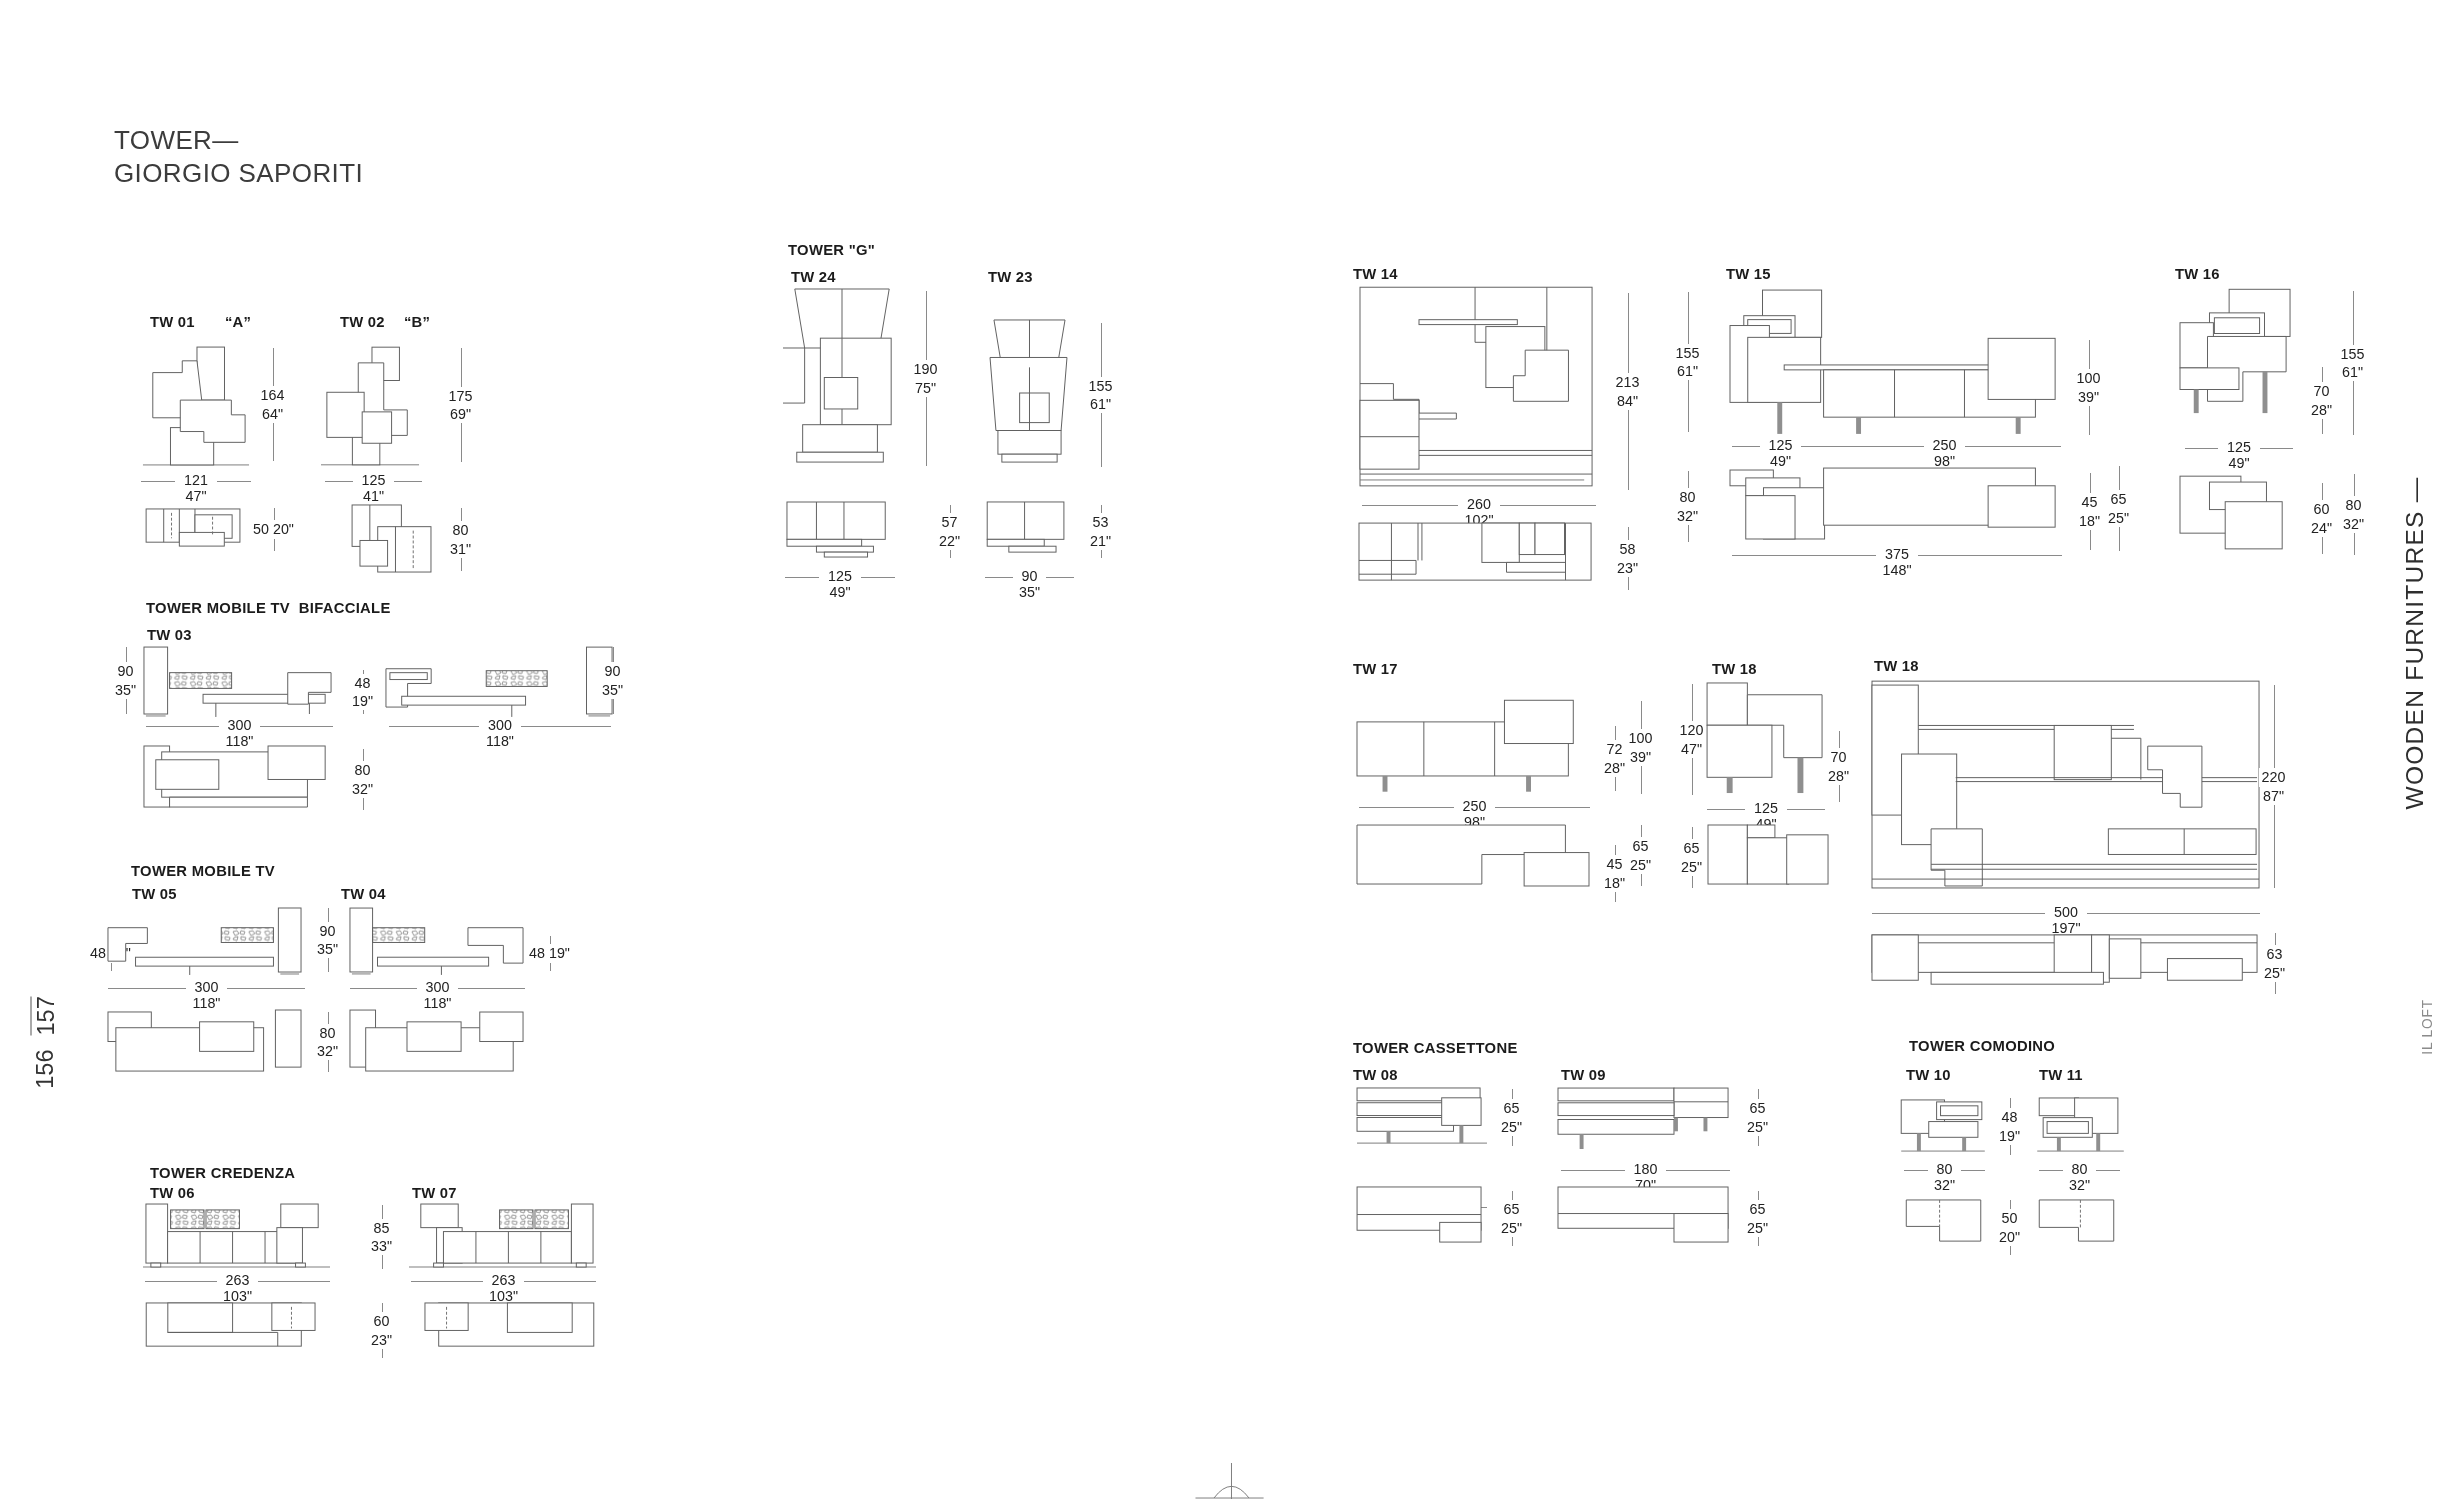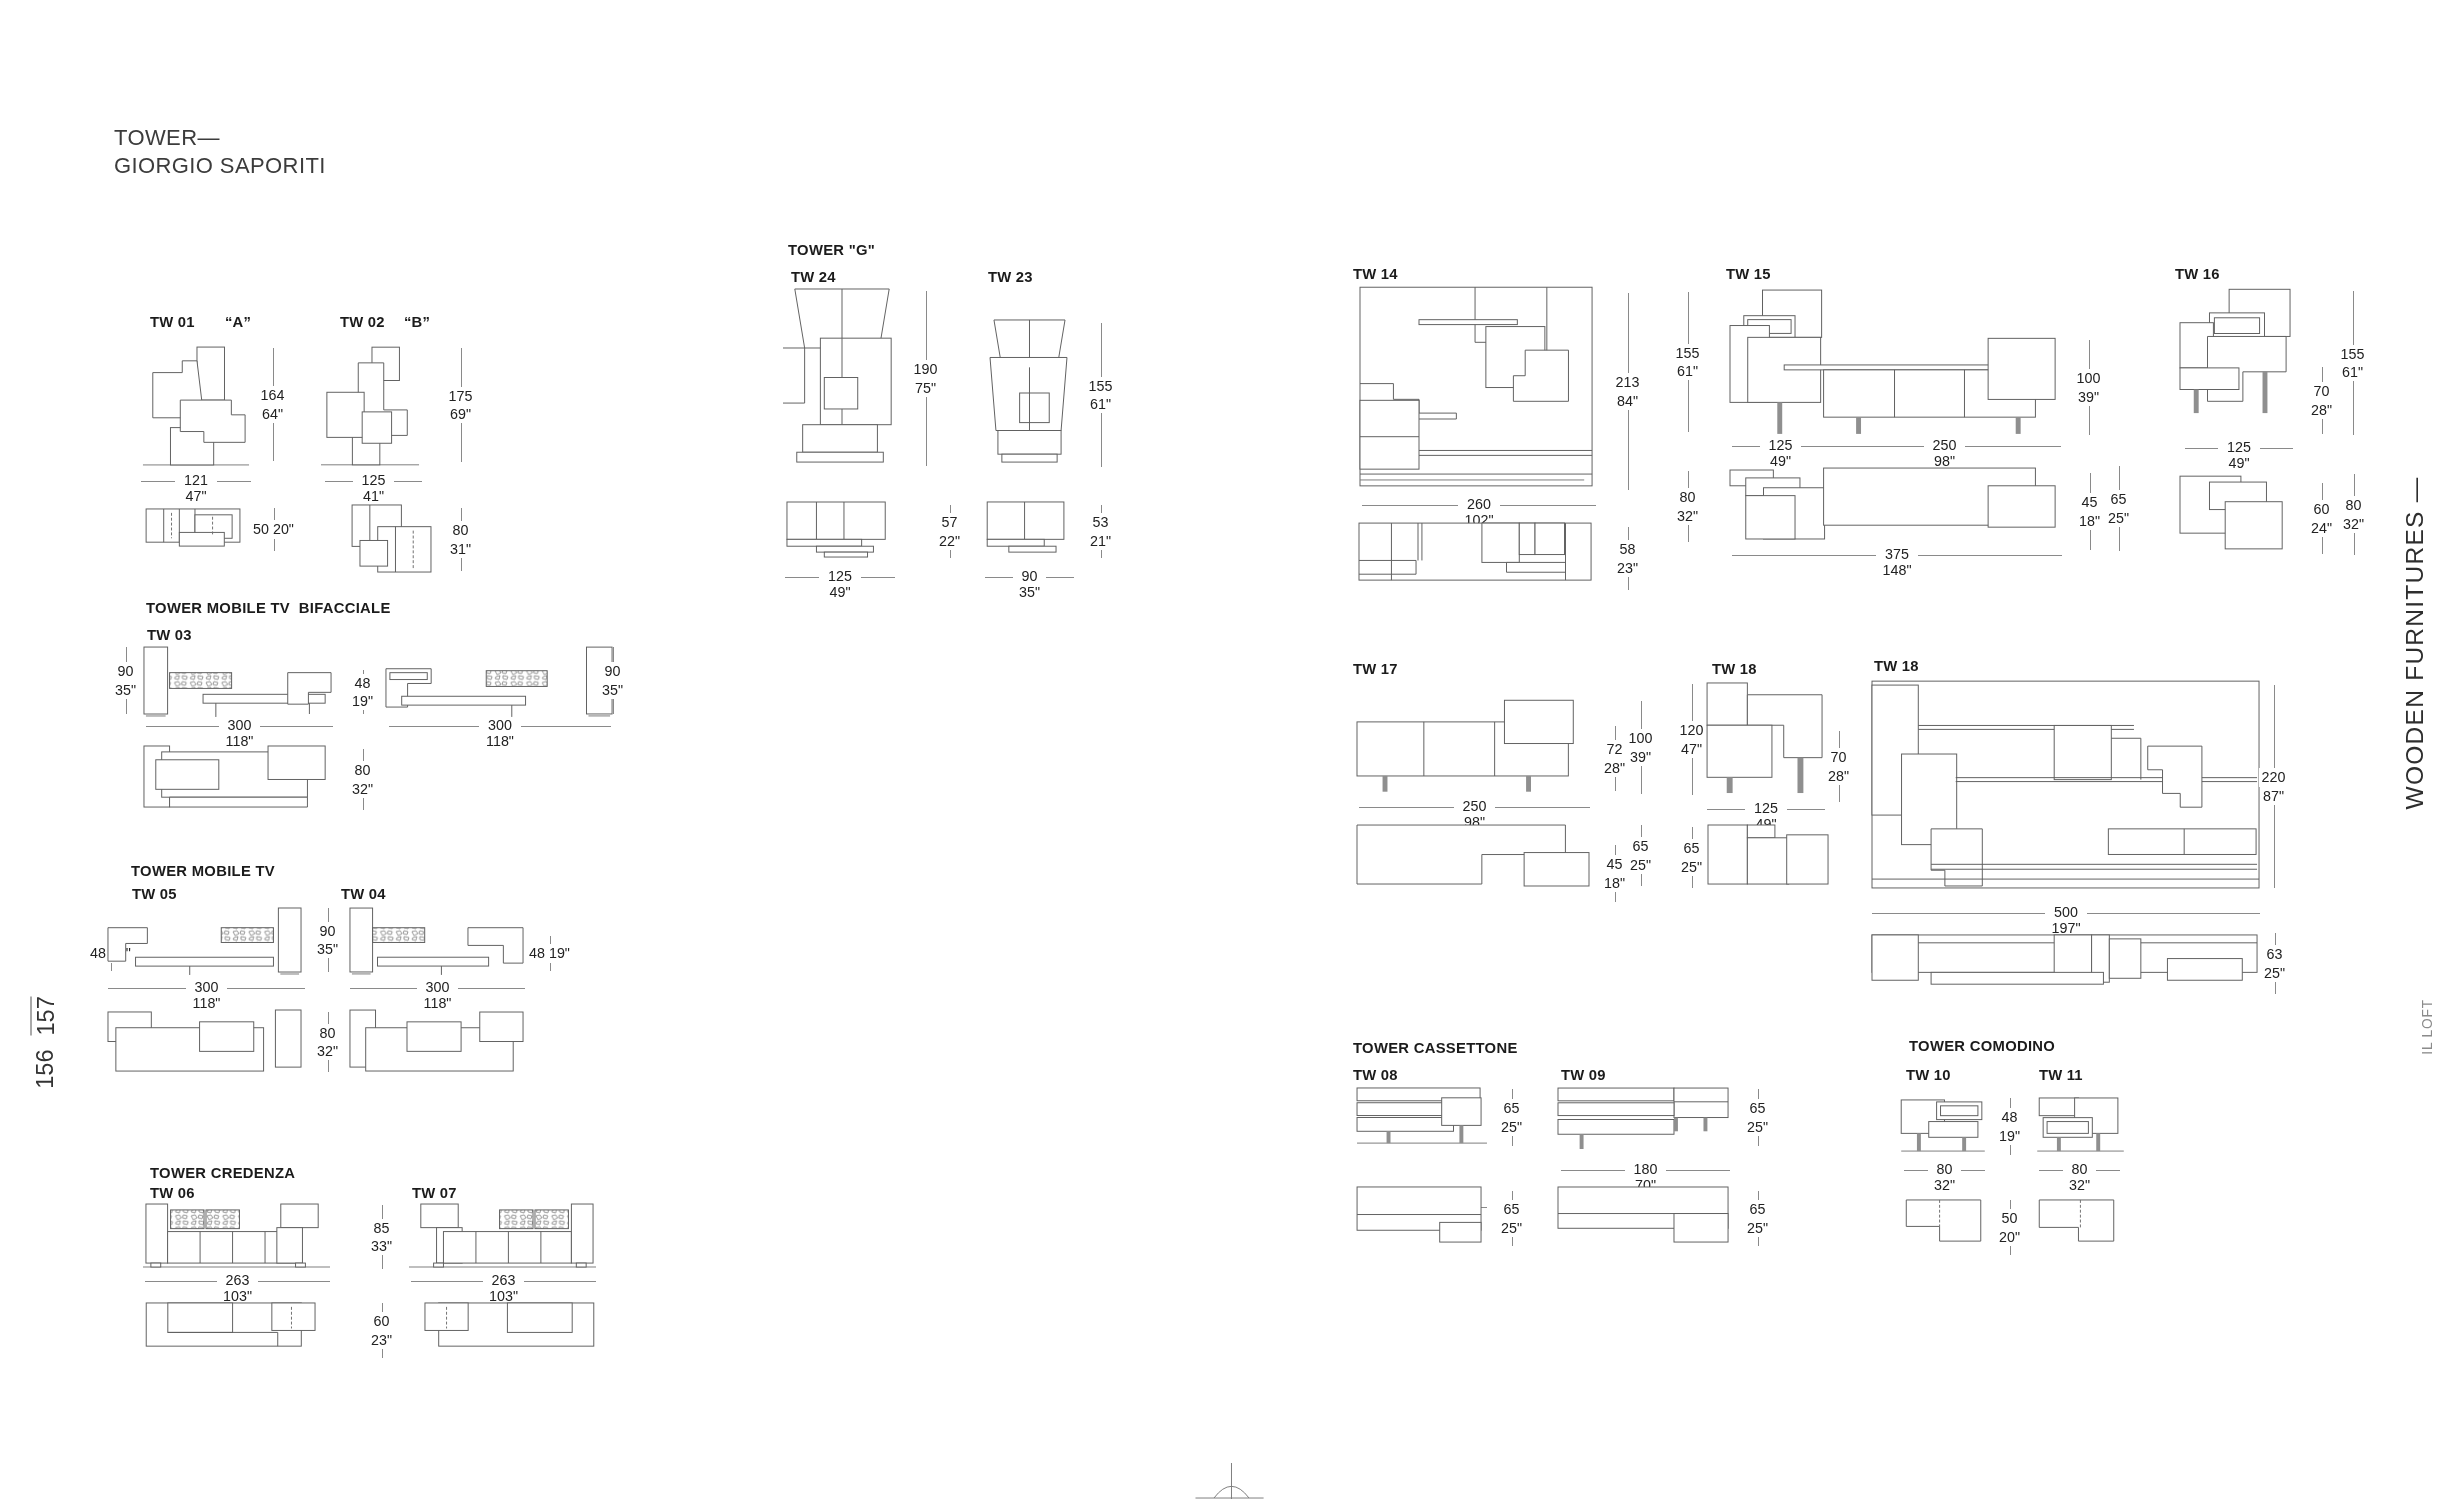--- a/index.html
+++ b/index.html
@@ -1,18 +1,18 @@
 <!DOCTYPE html>
 <html><head>
 <meta charset="utf-8">
 <style>
   html,body{margin:0;padding:0;background:#fff;}
   body{width:2463px;height:1499px;position:relative;overflow:hidden;
        font-family:"Liberation Sans","DejaVu Sans",sans-serif;color:#1c1c1c;}
-  .title{position:absolute;left:114px;top:124px;font-size:22px;line-height:1.28;
+  .title{position:absolute;left:114px;top:124px;font-size:26px;line-height:1.28;
          color:#3c3c3c;letter-spacing:0.4px;}
   .hd{position:absolute;font-size:14.8px;font-weight:bold;letter-spacing:0.3px;color:#1b1b1b;white-space:pre;}
   .lbl{position:absolute;font-size:14.8px;font-weight:bold;letter-spacing:0.2px;color:#1b1b1b;}
   .fig{position:absolute;}
   .fig svg{display:block;overflow:visible;}
   .fig svg .s{stroke:#606060;stroke-width:1;fill:none;}
   .fig svg .w{stroke:#606060;stroke-width:1;fill:#fff;}
   .fig svg .m{stroke:#606060;stroke-width:1;fill:url(#mosaic);}
   .fig svg .g{stroke:#7c7c7c;stroke-width:1;fill:none;}
   .fig svg .d{stroke:#707070;stroke-width:1;fill:none;stroke-dasharray:3 2;}

